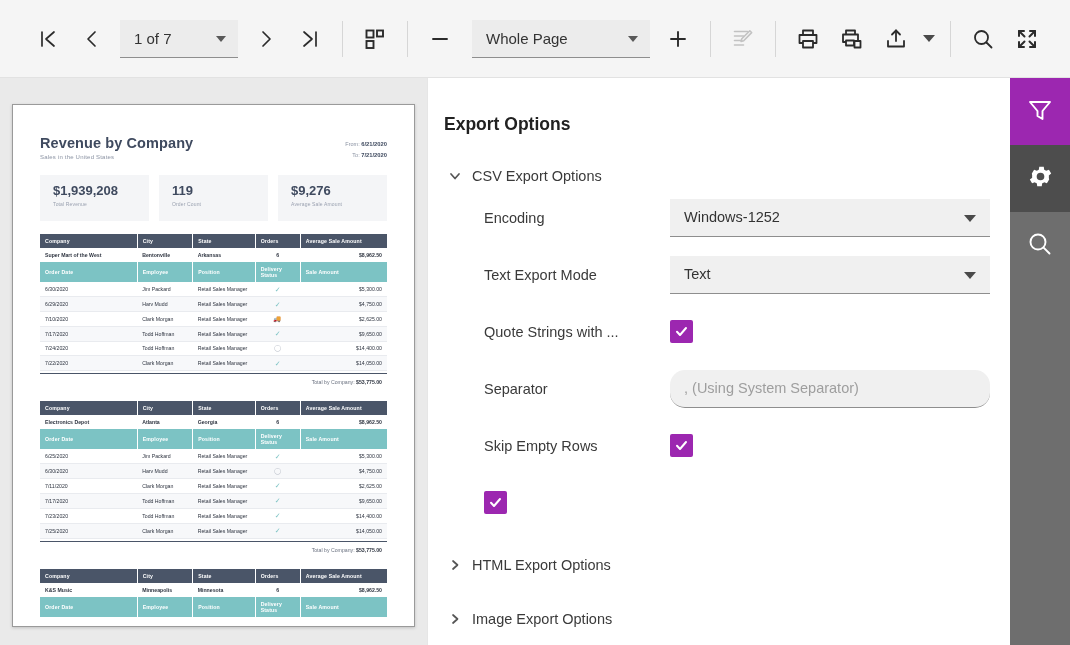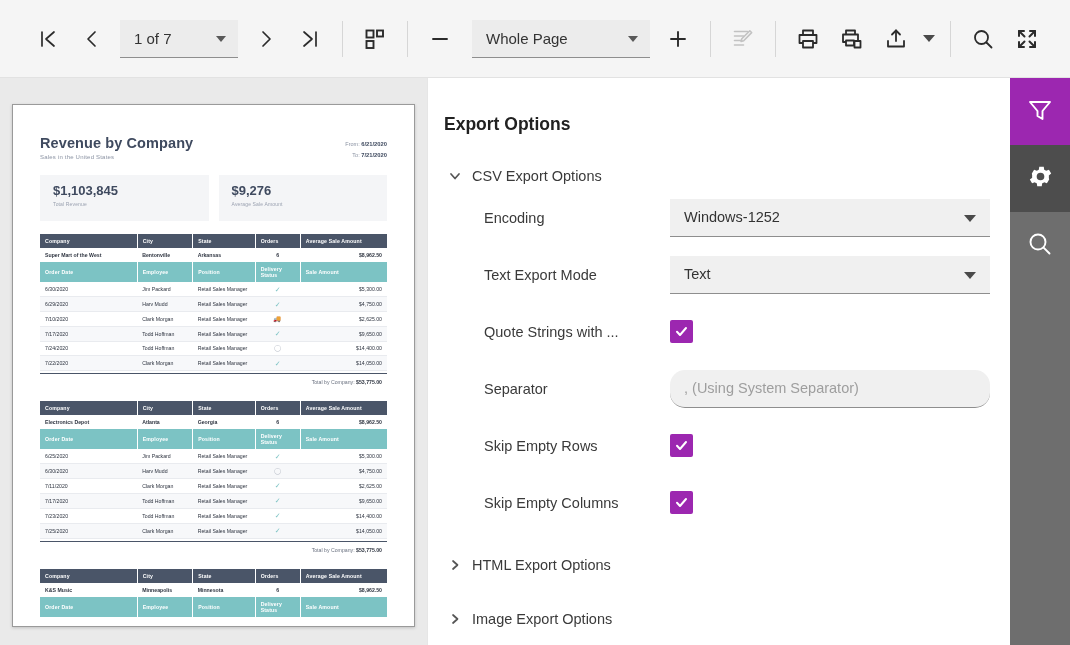--- a/index.html
+++ b/index.html
@@ -355,22 +355,26 @@
             </div>
             <div class="rpt-date-row">
               <span>To:</span>
               <b>7/21/2020</b>
             </div>
           </div>
         </div>
 
         <div class="kpis">
           <div class="kpi">
-            <div class="kpi-val">$1,103,845</div>
+            <div class="kpi-val">$1,939,208</div>
             <div class="kpi-lbl">Total Revenue</div>
+          </div>
+          <div class="kpi">
+            <div class="kpi-val">119</div>
+            <div class="kpi-lbl">Order Count</div>
           </div>
           <div class="kpi">
             <div class="kpi-val">$9,276</div>
             <div class="kpi-lbl">Average Sale Amount</div>
           </div>
         </div>
 
         <div id="report-groups">
             <table class="tbl">
               <colgroup>
@@ -609,21 +613,20 @@
     <div class="opt-row">
       <div class="opt-label">Skip Empty Rows</div>
       <div class="chk">
         <svg width="15" height="15" viewBox="0 0 15 15" fill="none" stroke="#ffffff" stroke-width="2" stroke-linecap="round" stroke-linejoin="round">
           <polyline points="3,7.8 6,11 12,4"></polyline>
         </svg>
       </div>
     </div>
 
     <div class="opt-row">
-      <div class="opt-label">Skip Empty Columns</div>
       <div class="chk">
         <svg width="15" height="15" viewBox="0 0 15 15" fill="none" stroke="#ffffff" stroke-width="2" stroke-linecap="round" stroke-linejoin="round">
           <polyline points="3,7.8 6,11 12,4"></polyline>
         </svg>
       </div>
     </div>
 
     <div class="sec-head" style="margin-top:21px">
       <span class="chev">
         <svg width="14" height="14" viewBox="0 0 14 14" fill="none" stroke="currentColor" stroke-width="1.7" stroke-linecap="round" stroke-linejoin="round">

